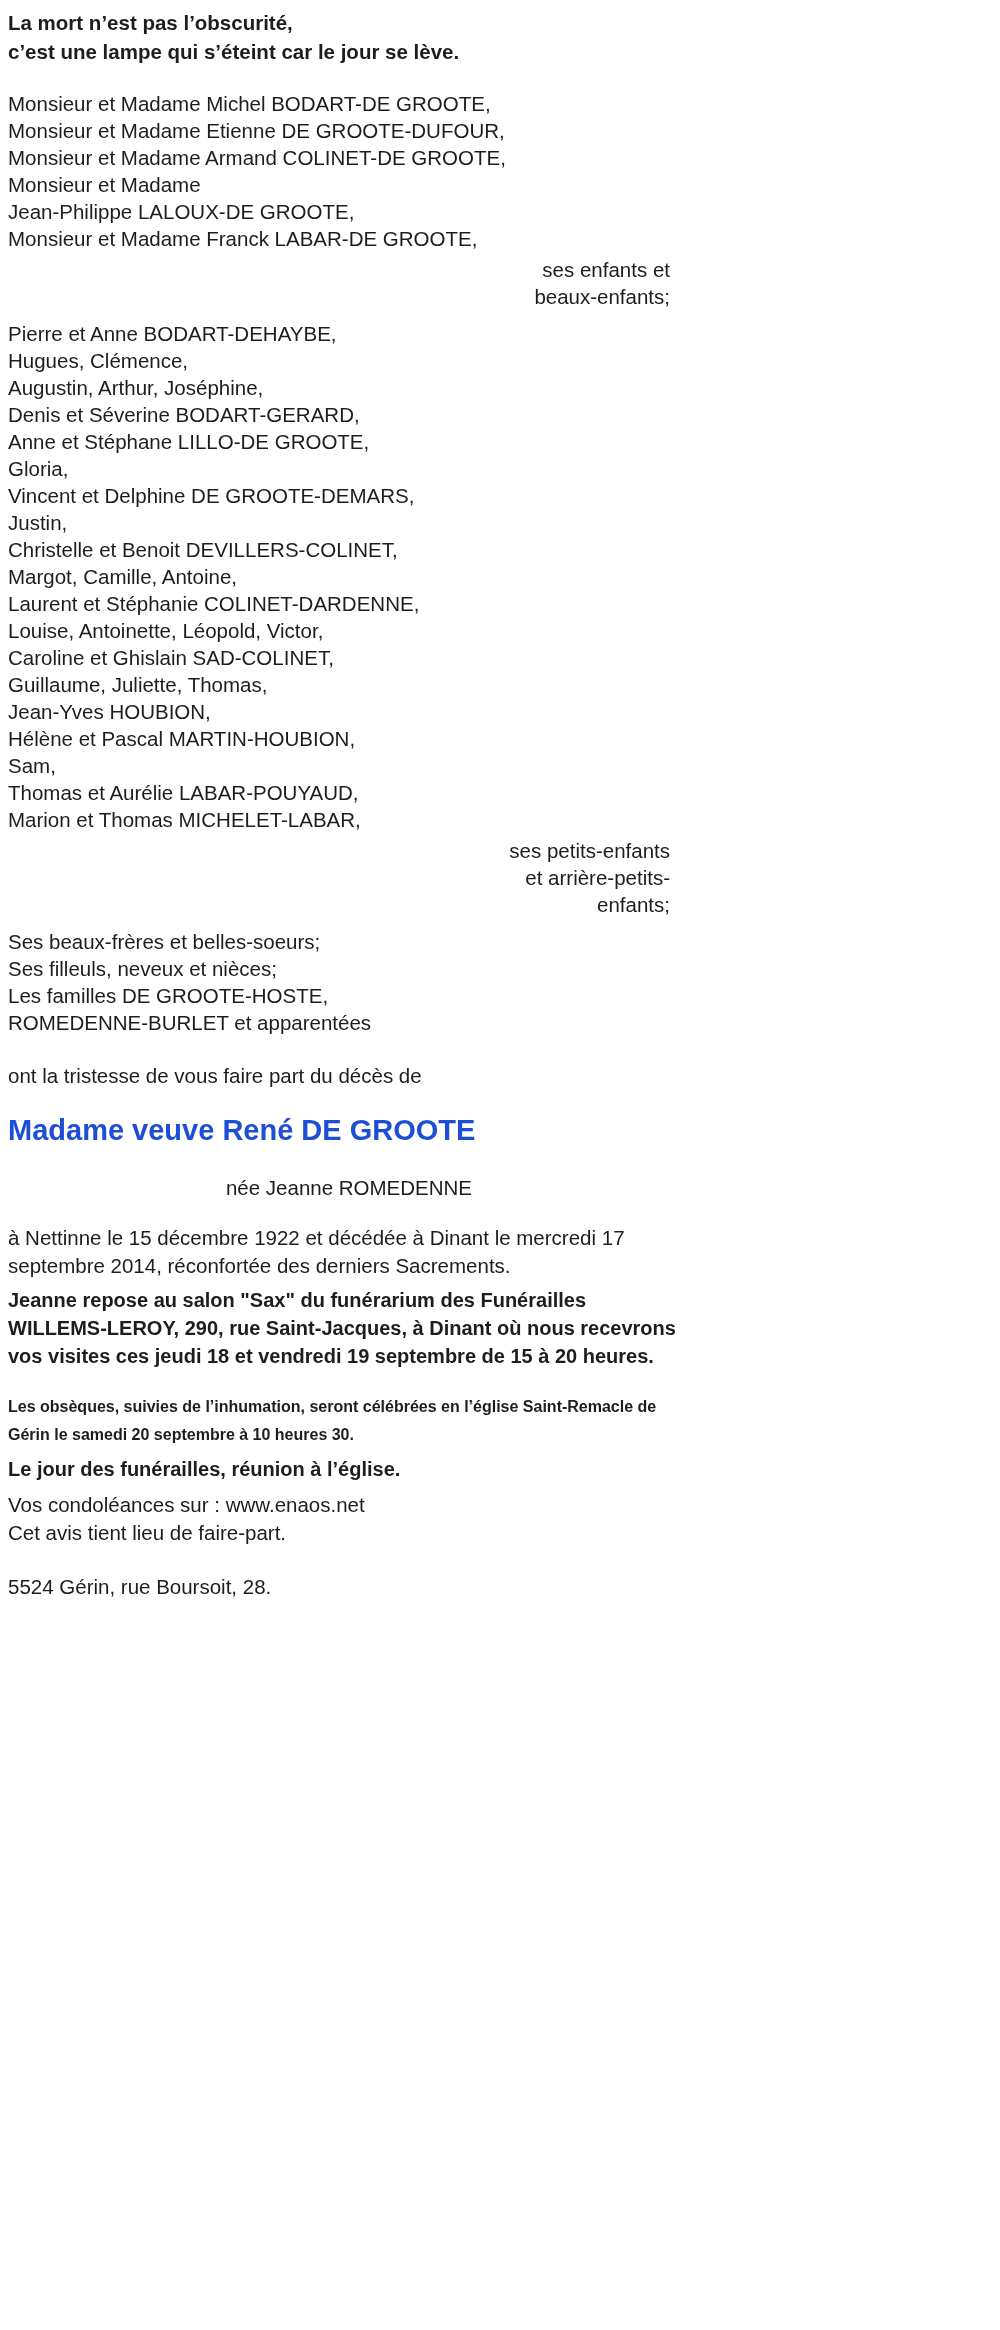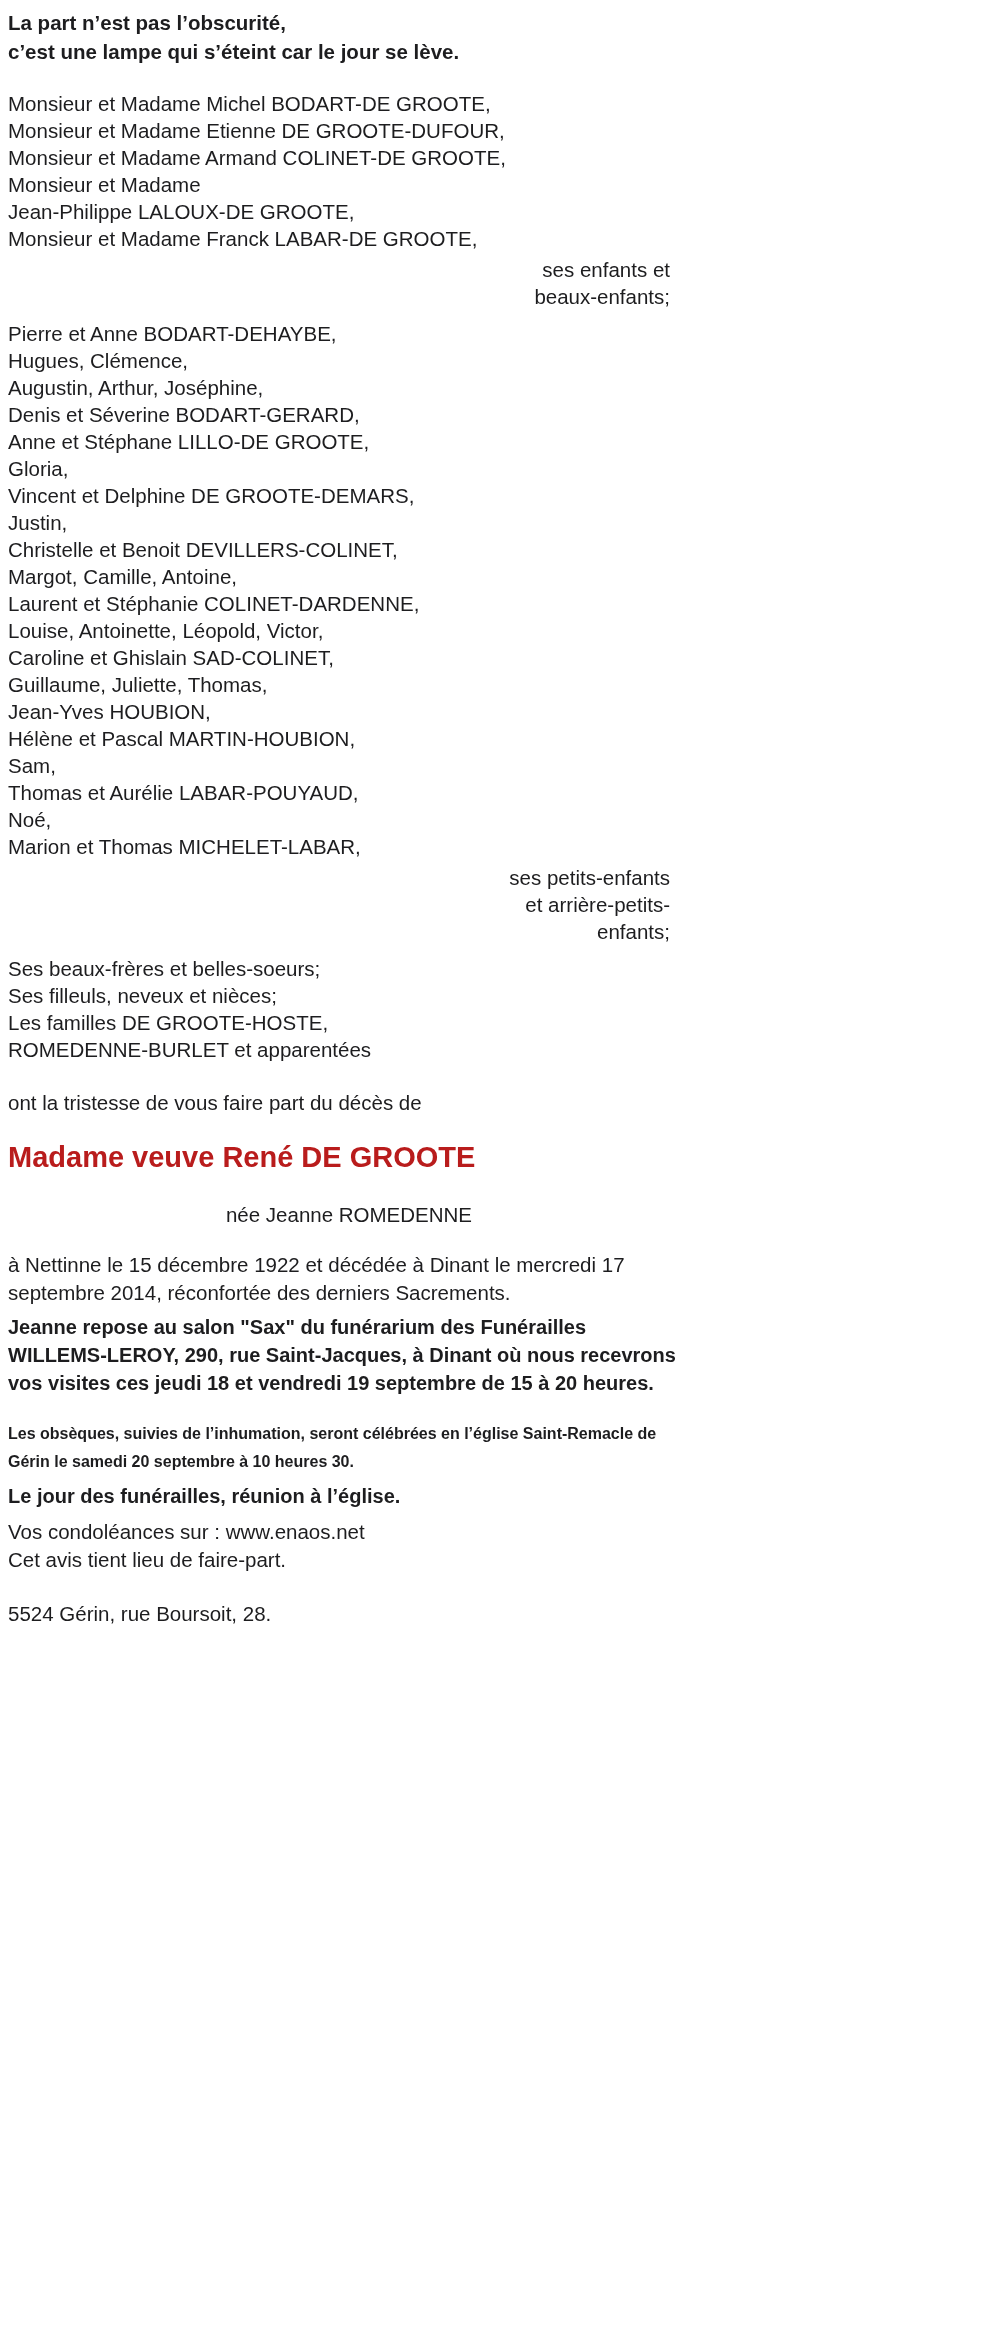--- a/index.html
+++ b/index.html
@@ -37,38 +37,38 @@
     font-size: 20.5px;
     line-height: 28px;
   }
   .bold { font-weight: 700; }
   .announcement { margin-top: 26px; }
   h1.deceased {
     margin: 22px 0 0 0;
     font-size: 29px;
     line-height: 36px;
     font-weight: 700;
-    color: #b91c1c;
+    color: #1d4ed8;
   }
   .maiden { margin-top: 26px; text-align: center; }
   .life-dates { margin-top: 22px; }
   .visitation { margin-top: 6px; font-size: 20px; }
   .funeral { margin-top: 23px; font-size: 16px; }
   .reunion { margin-top: 6px; font-size: 20px; }
   .condolences { margin-top: 8px; }
   .notice { margin-top: 0; }
   .address { margin-top: 26px; }
 </style>
 </head>
 <body>
 
 <div class="doc">
 
   <div class="epigraph">
-      <div class="line">La part n’est pas l’obscurité,</div>
+      <div class="line">La mort n’est pas l’obscurité,</div>
       <div class="line">c’est une lampe qui s’éteint car le jour se lève.</div>
     </div>
 
   <div class="family-block">
       <div class="line">Monsieur et Madame Michel BODART-DE GROOTE,</div>
       <div class="line">Monsieur et Madame Etienne DE GROOTE-DUFOUR,</div>
       <div class="line">Monsieur et Madame Armand COLINET-DE GROOTE,</div>
       <div class="line">Monsieur et Madame</div>
       <div class="line">Jean-Philippe LALOUX-DE GROOTE,</div>
       <div class="line">Monsieur et Madame Franck LABAR-DE GROOTE,</div>
@@ -91,21 +91,20 @@
       <div class="line">Christelle et Benoit DEVILLERS-COLINET,</div>
       <div class="line">Margot, Camille, Antoine,</div>
       <div class="line">Laurent et Stéphanie COLINET-DARDENNE,</div>
       <div class="line">Louise, Antoinette, Léopold, Victor,</div>
       <div class="line">Caroline et Ghislain SAD-COLINET,</div>
       <div class="line">Guillaume, Juliette, Thomas,</div>
       <div class="line">Jean-Yves HOUBION,</div>
       <div class="line">Hélène et Pascal MARTIN-HOUBION,</div>
       <div class="line">Sam,</div>
       <div class="line">Thomas et Aurélie LABAR-POUYAUD,</div>
-      <div class="line">Noé,</div>
       <div class="line">Marion et Thomas MICHELET-LABAR,</div>
     </div>
 
   <div class="relation">
       <div class="line">ses petits-enfants</div>
       <div class="line">et arrière-petits-</div>
       <div class="line">enfants;</div>
     </div>
 
   <div class="family-block">

